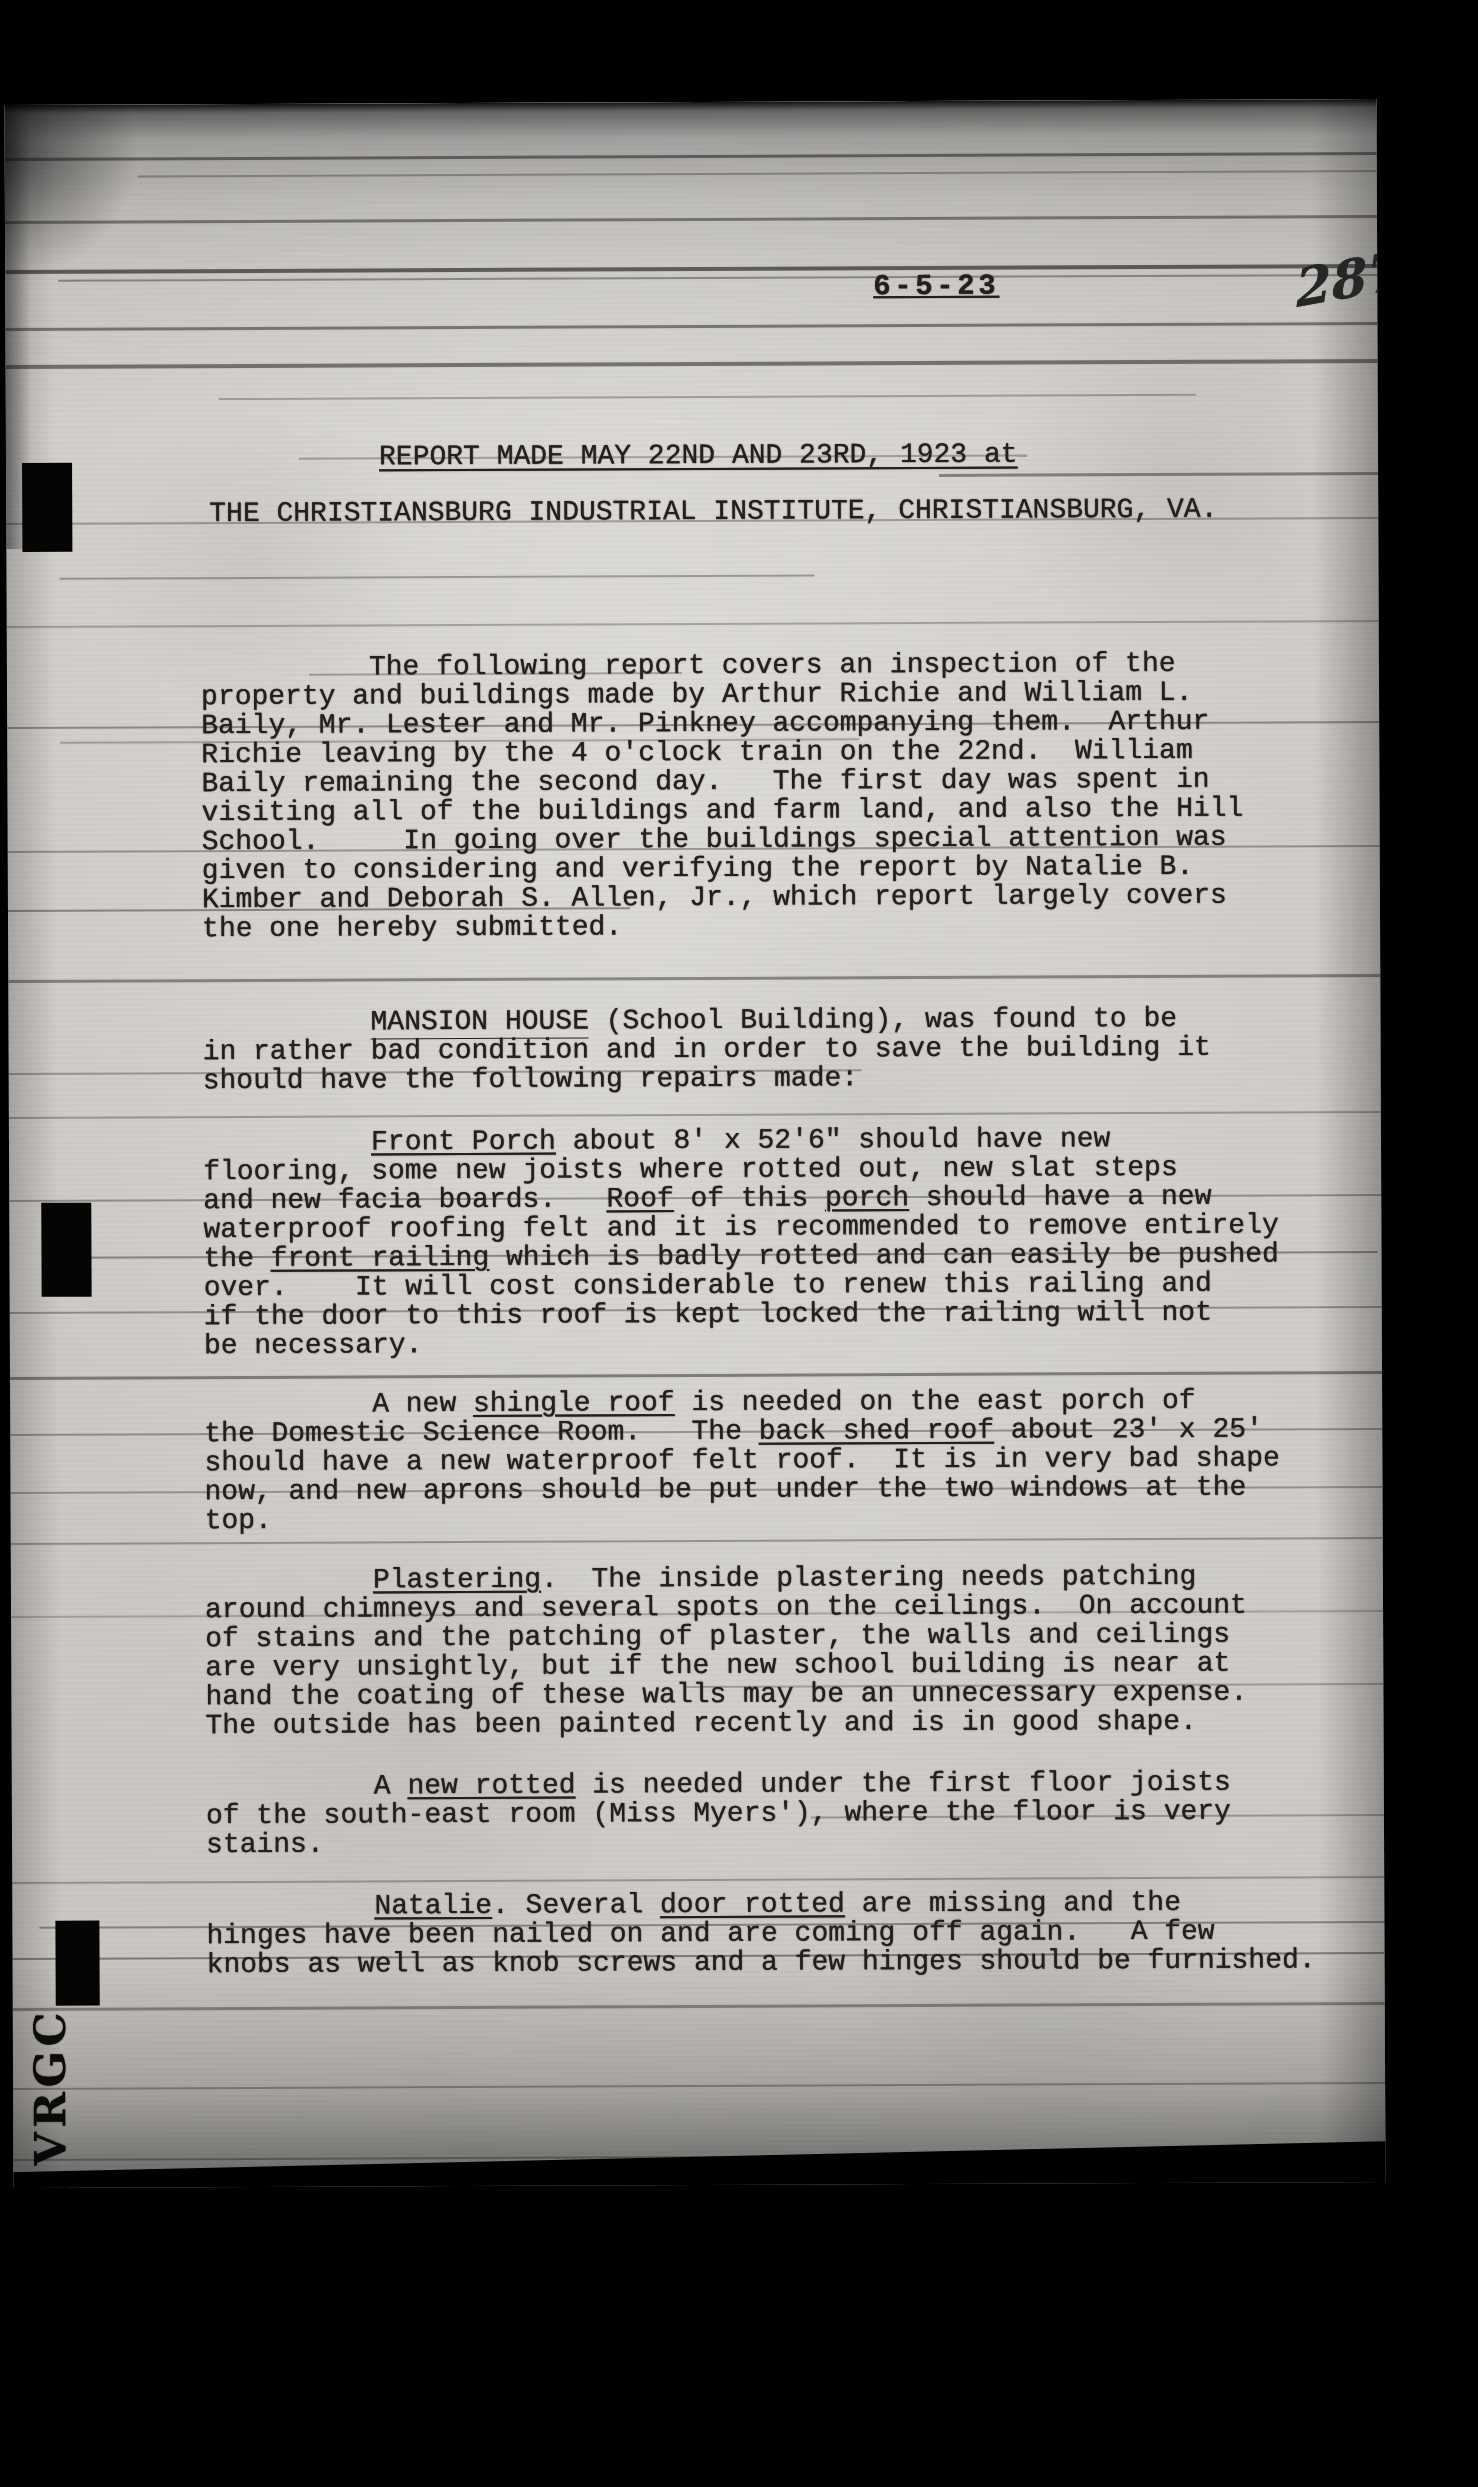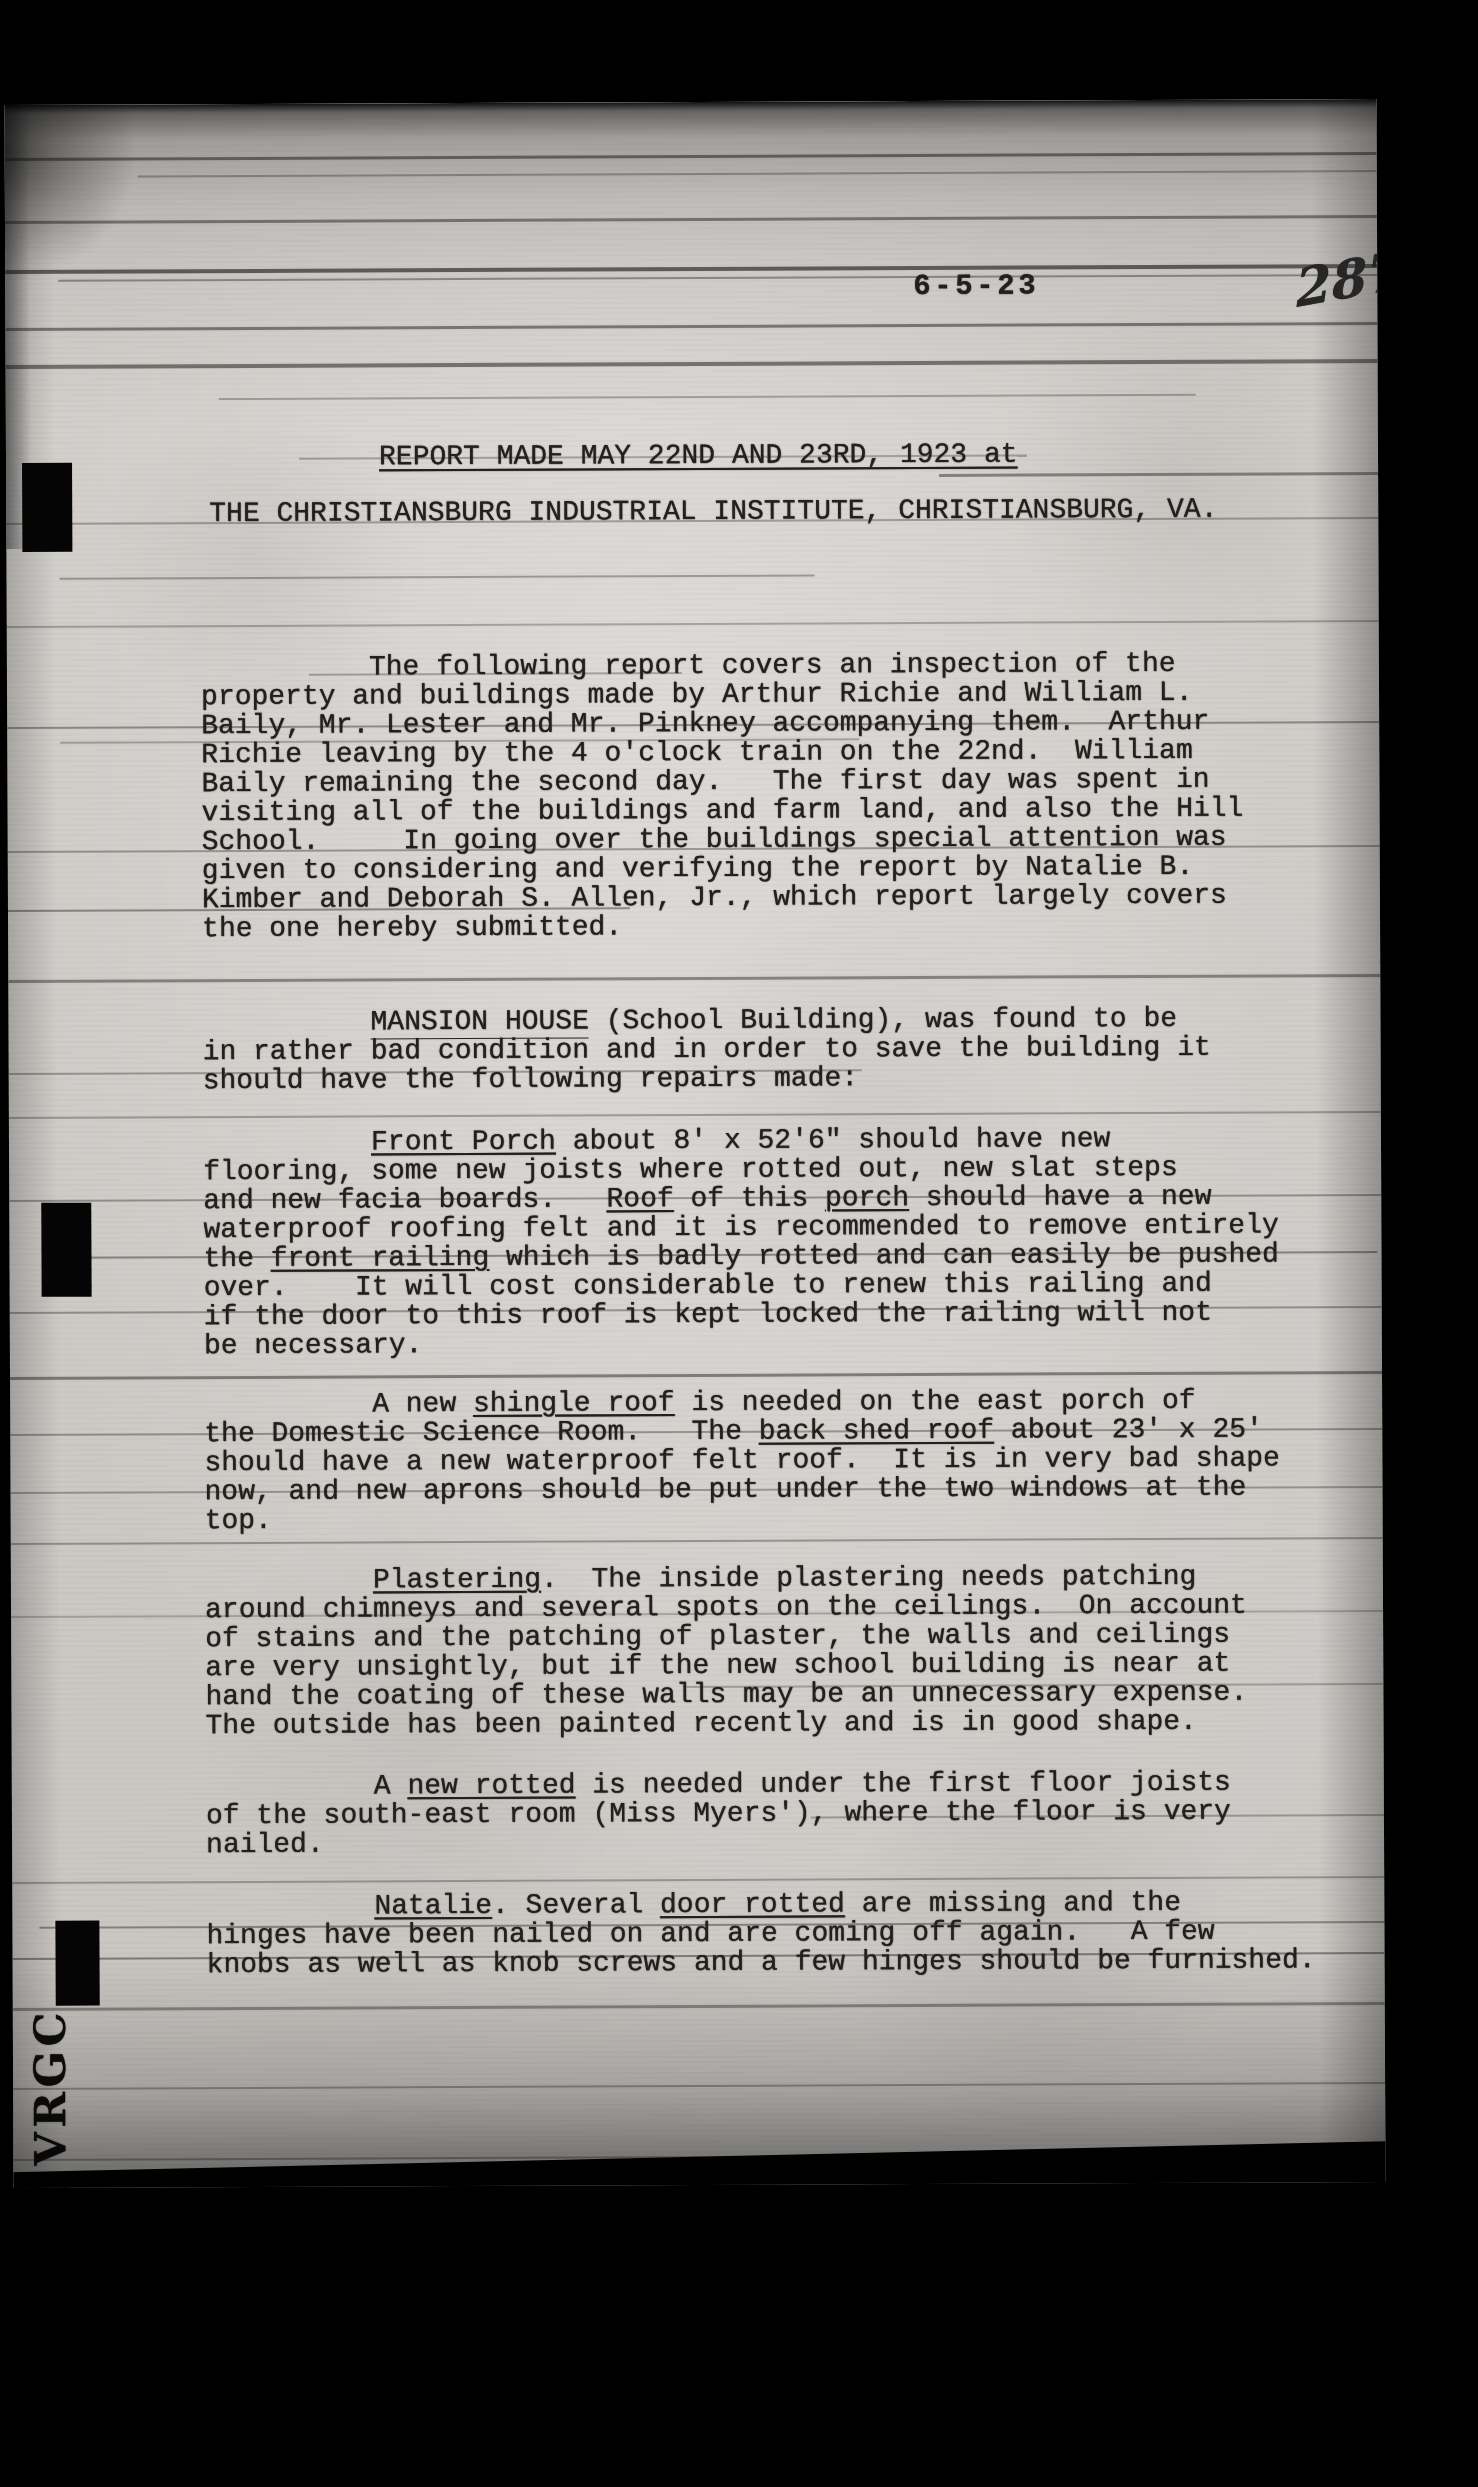--- a/index.html
+++ b/index.html
@@ -53,22 +53,22 @@
     background:#000;
     transform:rotate(-1.05deg);
   }
   .streak{position:absolute;background:#141210;}
   .typed{
     color:#221f1c;
     text-shadow:0 0 1.2px rgba(30,26,22,.85), 0.5px 0.5px 0 rgba(30,26,22,.28);
     white-space:pre;
   }
   .date{
-    position:absolute;left:908px;top:169px;
-    font-size:29px;font-weight:bold;letter-spacing:3.6px;
+    position:absolute;left:868px;top:169px;
+    font-size:29px;font-weight:bold;letter-spacing:3.6px;text-decoration:underline;
   }
   .pagenum{
     position:absolute;left:1290px;top:149px;
     font-family:"DejaVu Serif","Liberation Serif",serif;
     font-style:italic;font-weight:bold;
     font-size:52px;color:#262626;
     transform:rotate(-10deg) skewX(-8deg);
     text-shadow:0 0 0.9px rgba(0,0,0,.6);
   }
   .title1{
@@ -151,21 +151,21 @@
 
   <div class="typed title1">REPORT MADE MAY 22ND AND 23RD, 1923 at</div>
   <div class="typed title2">THE CHRISTIANSBURG INDUSTRIAL INSTITUTE, CHRISTIANSBURG, VA.</div>
 
   <div class="body-text">
       <div class="para typed" style="top: 549px;"><div><span>          The following report covers an inspection of the</span></div><div><span>property and buildings made by Arthur Richie and William L.</span></div><div><span>Baily, Mr. Lester and Mr. Pinkney accompanying them.  Arthur</span></div><div><span>Richie leaving by the 4 o'clock train on the 22nd.  William</span></div><div><span>Baily remaining the second day.   The first day was spent in</span></div><div><span>visiting all of the buildings and farm land, and also the Hill</span></div><div><span>School.     In going over the buildings special attention was</span></div><div><span>given to considering and verifying the report by Natalie B.</span></div><div><span>Kimber and Deborah S. Allen, Jr., which report largely covers</span></div><div><span>the one hereby submitted.</span></div></div>
       <div class="para typed" style="top: 904px;"><div><span>          </span><span class="u2">MANSION HOUSE</span><span> (School Building), was found to be</span></div><div><span>in rather bad condition and in order to save the building it</span></div><div><span>should have the following repairs made:</span></div></div>
       <div class="para typed" style="top: 1024px;"><div><span>          </span><span class="u1">Front Porch</span><span> about 8' x 52'6" should have new</span></div><div><span>flooring, some new joists where rotted out, new slat steps</span></div><div><span>and new facia boards.   </span><span class="u1">Roof</span><span> of this </span><span class="u1">porch</span><span> should have a new</span></div><div><span>waterproof roofing felt and it is recommended to remove entirely</span></div><div><span>the </span><span class="u1">front railing</span><span> which is badly rotted and can easily be pushed</span></div><div><span>over.    It will cost considerable to renew this railing and</span></div><div><span>if the door to this roof is kept locked the railing will not</span></div><div><span>be necessary.</span></div></div>
       <div class="para typed" style="top: 1286px;"><div><span>          A new </span><span class="u1">shingle roof</span><span> is needed on the east porch of</span></div><div><span>the Domestic Science Room.   The </span><span class="u1">back shed roof</span><span> about 23' x 25'</span></div><div><span>should have a new waterproof felt roof.  It is in very bad shape</span></div><div><span>now, and new aprons should be put under the two windows at the</span></div><div><span>top.</span></div></div>
       <div class="para typed" style="top: 1462px;"><div><span>          </span><span class="u1">Plastering</span><span>.  The inside plastering needs patching</span></div><div><span>around chimneys and several spots on the ceilings.  On account</span></div><div><span>of stains and the patching of plaster, the walls and ceilings</span></div><div><span>are very unsightly, but if the new school building is near at</span></div><div><span>hand the coating of these walls may be an unnecessary expense.</span></div><div><span>The outside has been painted recently and is in good shape.</span></div></div>
-      <div class="para typed" style="top: 1668px;"><div><span>          A </span><span class="u1">new rotted</span><span> is needed under the first floor joists</span></div><div><span>of the south-east room (Miss Myers'), where the floor is very</span></div><div><span>nailed.</span></div></div>
+      <div class="para typed" style="top: 1668px;"><div><span>          A </span><span class="u1">new rotted</span><span> is needed under the first floor joists</span></div><div><span>of the south-east room (Miss Myers'), where the floor is very</span></div><div><span>stains.</span></div></div>
       <div class="para typed" style="top: 1788px;"><div><span>          </span><span class="u1">Natalie</span><span>. Several </span><span class="u1">door rotted</span><span> are missing and the</span></div><div><span>hinges have been nailed on and are coming off again.   A few</span></div><div><span>knobs as well as knob screws and a few hinges should be furnished.</span></div></div>
     </div>
 
   <div class="block b1"></div>
   <div class="block b2"></div>
   <div class="block b3"></div>
 
   <div class="stamp">5VRGC</div>
 
   <div class="bottom-fade"></div>

